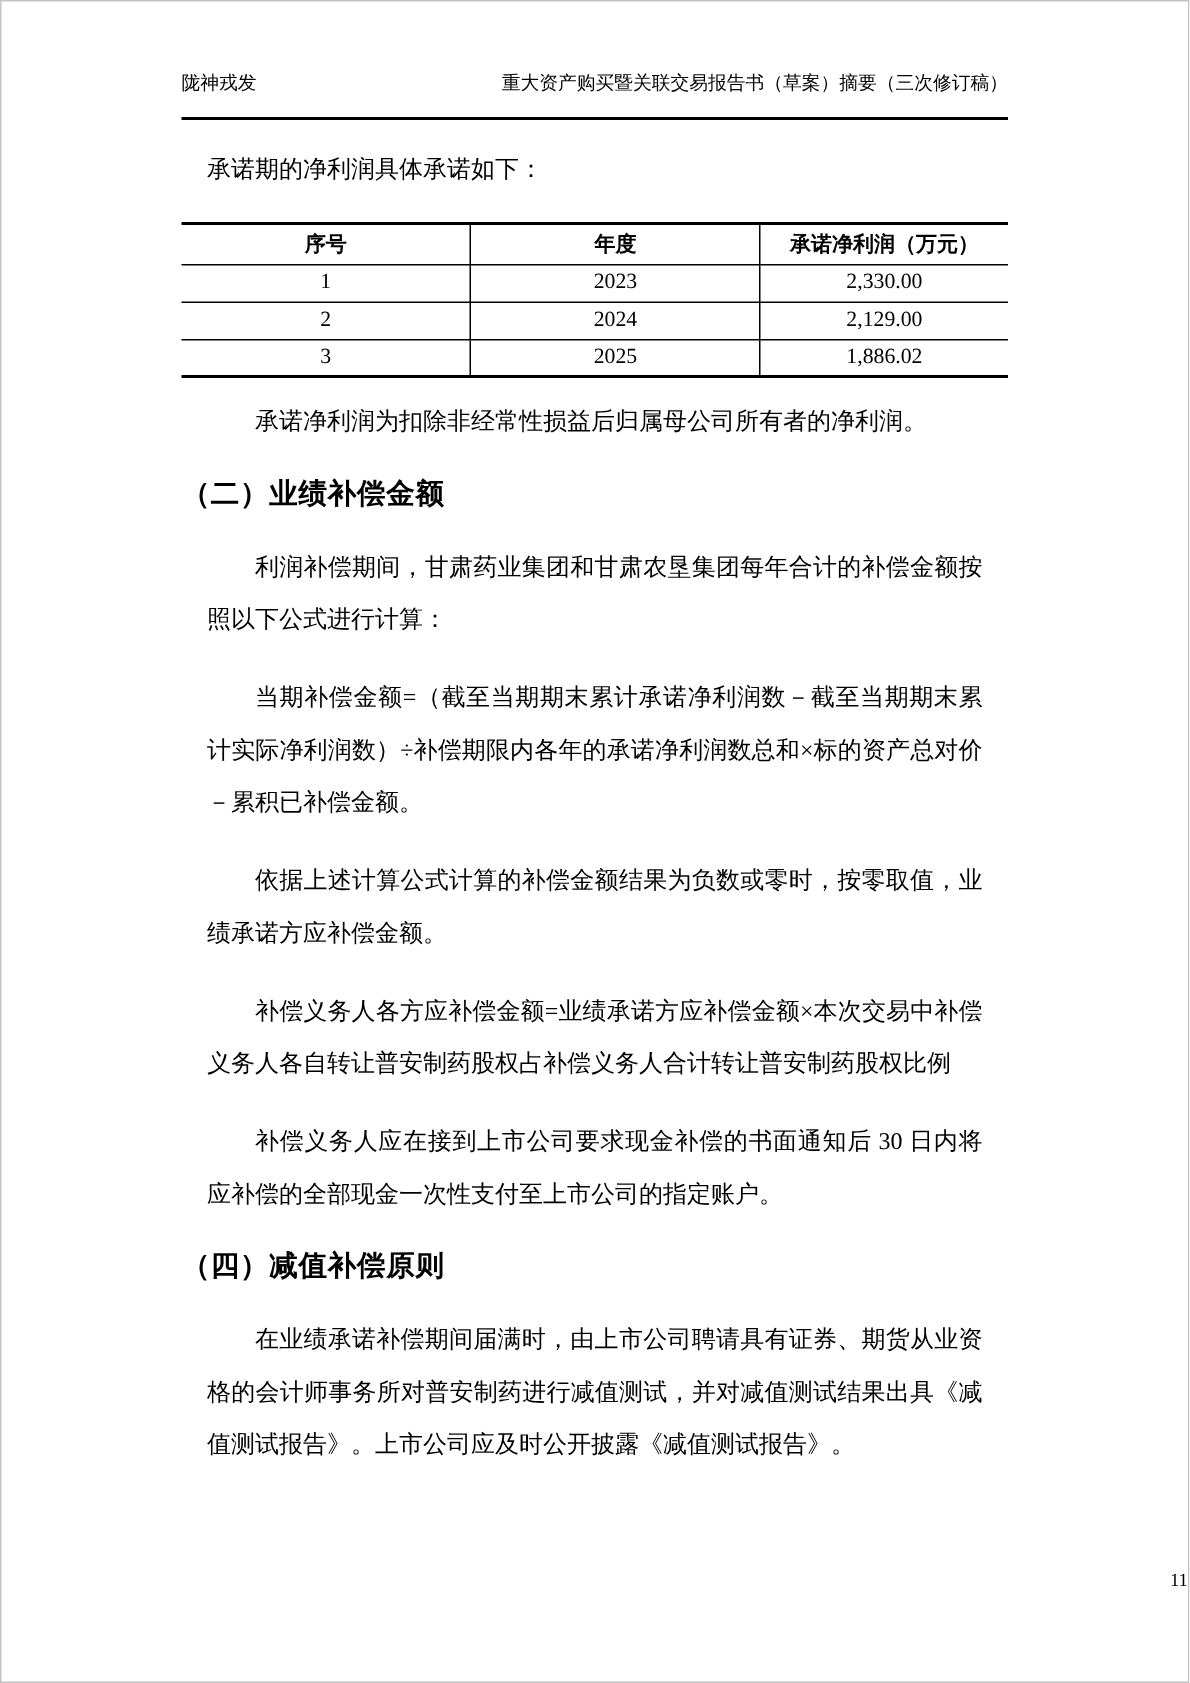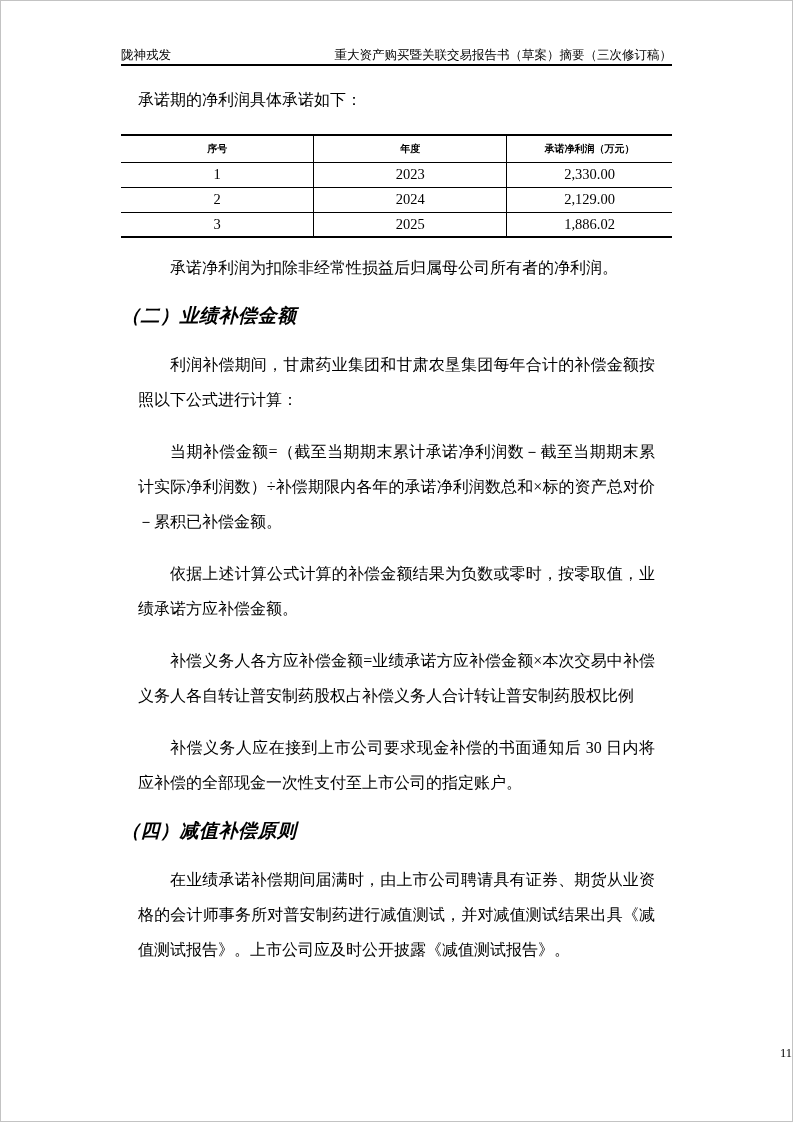--- a/index.html
+++ b/index.html
@@ -16,21 +16,21 @@
   }
   .content { width:551px; margin:0 auto; }
 
   
   .doc-header {
     margin-top:46px;
     display:flex;
     justify-content:space-between;
     align-items:flex-end;
     border-bottom:2px solid #000;
-    padding-bottom:1px;
+    padding-bottom:15px;
     font-size:12.5px;
     line-height:16px;
     white-space:nowrap;
   }
 
   
   p.body {
     font-size:16px;
     line-height:35px;
     text-align:justify;
@@ -41,21 +41,20 @@
   p.note  { margin-top:12px; }
 
   
   h2.sec {
     font-family:"Liberation Sans","DejaVu Sans",sans-serif;
     font-size:19px;
     font-weight:700;
     line-height:27px;
     margin:15px 0 18px 0;
     letter-spacing:0.5px;
-    font-style:italic;
   }
 
   
   table.profit {
     width:100%;
     margin-top:5px;
     border-collapse:collapse;
     border-top:2.5px solid #000;
     border-bottom:2.5px solid #000;
     text-align:center;
@@ -63,21 +62,21 @@
   table.profit th, table.profit td {
     border-top:1px solid #000;
     border-bottom:1px solid #000;
   }
   table.profit th:not(:last-child), table.profit td:not(:last-child) {
     border-right:1px solid #000;
   }
   table.profit th {
     font-family:"Liberation Sans","DejaVu Sans",sans-serif;
     font-weight:700;
-    font-size:10px;
+    font-size:14px;
     height:27px;
   }
   table.profit td {
     font-size:14.5px;
     height:25px;
   }
   .col-a { width:35%; } .col-b { width:35%; } .col-c { width:30%; }
 
   
   .page-number {

